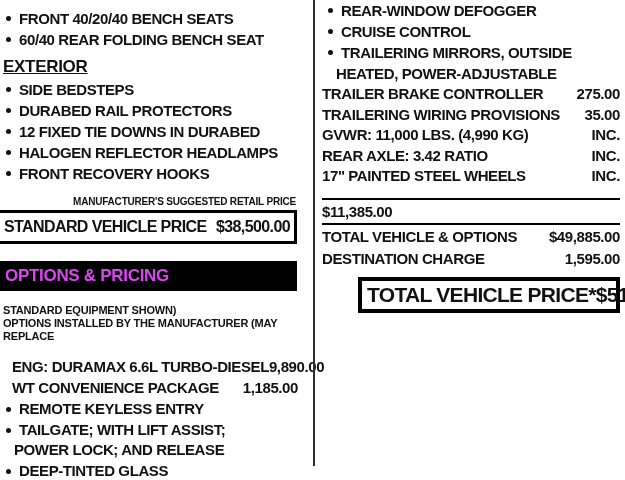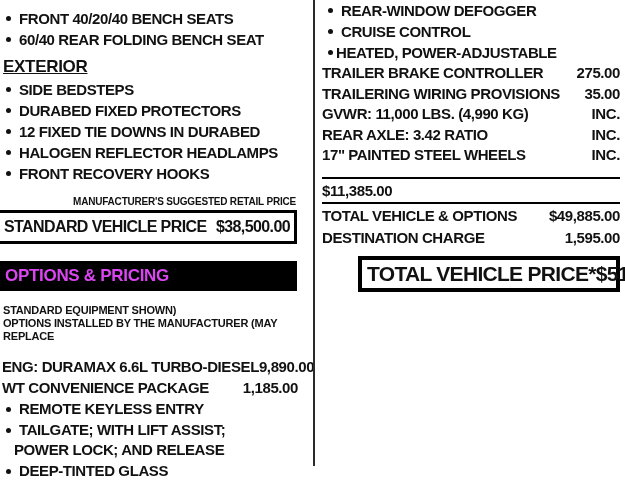--- a/index.html
+++ b/index.html
@@ -66,21 +66,21 @@
   .note {
     font-size: 11px; line-height: 13px; letter-spacing: -0.2px;
     margin: 13px 0 0 3px;
   }
   
   .prow {
     display: flex; justify-content: space-between;
     font-size: 15px; line-height: 20.5px; letter-spacing: -0.4px;
     white-space: nowrap;
   }
-  .col-left .prow { padding-left: 2px; }
+  .col-left .prow { padding-left: 12px; }
   .opt-rows { margin-top: 14px; }
   .opt-bullets { margin-top: 1px; }
   .price-rows { margin-top: 0; }
   
   .totals { margin-top: 11px; border-top: 2px solid #000; padding-top: 1px; }
   .totals .prow { line-height: 22px; }
   .totals .prow.ruled { border-bottom: 2px solid #000; margin-bottom: 1px; }
   
   .total-box {
     display: flex; justify-content: space-between; align-items: center;
@@ -108,21 +108,21 @@
     </div>
 
     <div class="sec-header">EXTERIOR</div>
 
     <div class="item">
       <span class="dot"></span>
       <span>SIDE BEDSTEPS</span>
     </div>
     <div class="item">
       <span class="dot"></span>
-      <span>DURABED FIXED PROTECTORS</span>
+      <span>DURABED RAIL PROTECTORS</span>
     </div>
     <div class="item">
       <span class="dot"></span>
       <span>12 FIXED TIE DOWNS IN DURABED</span>
     </div>
     <div class="item">
       <span class="dot"></span>
       <span>HALOGEN REFLECTOR HEADLAMPS</span>
     </div>
     <div class="item">
@@ -182,20 +182,21 @@
     <div class="item">
       <span class="dot"></span>
       <span>REAR-WINDOW DEFOGGER</span>
     </div>
     <div class="item">
       <span class="dot"></span>
       <span>CRUISE CONTROL</span>
     </div>
     <div class="item">
       <span class="dot"></span>
+      <span>TRAILERING MIRRORS, OUTSIDE</span>
     </div>
     <div class="item cont">
       <span>HEATED, POWER-ADJUSTABLE</span>
     </div>
 
     <div class="price-rows tight">
       <div class="prow">
         <span>TRAILER BRAKE CONTROLLER</span>
         <span>275.00</span>
       </div>

